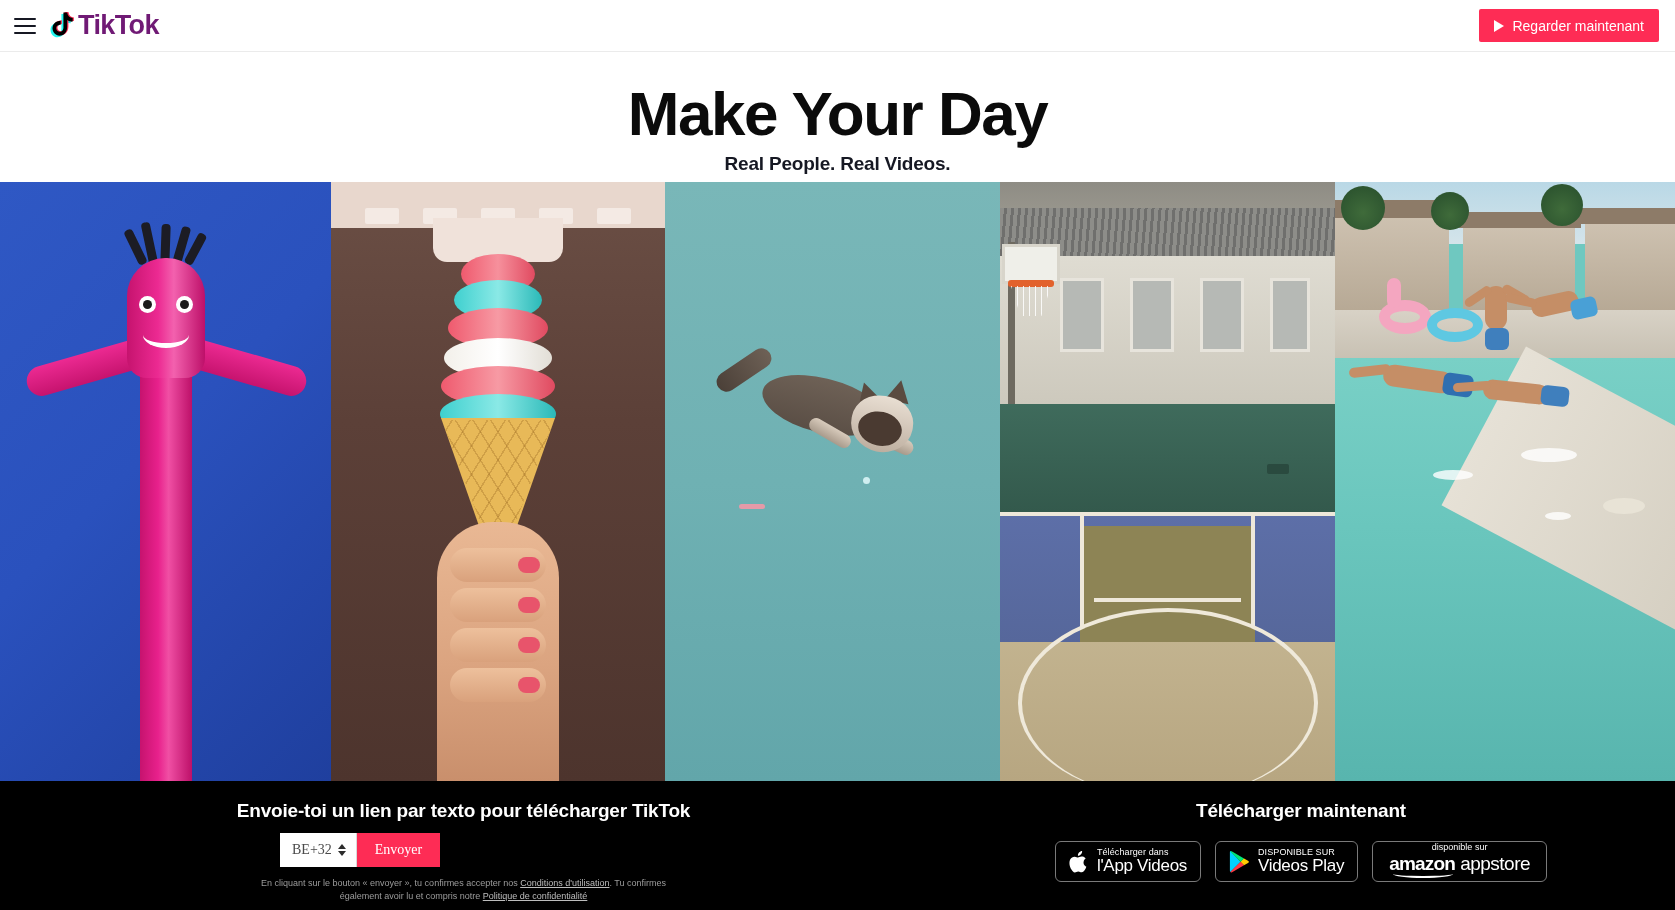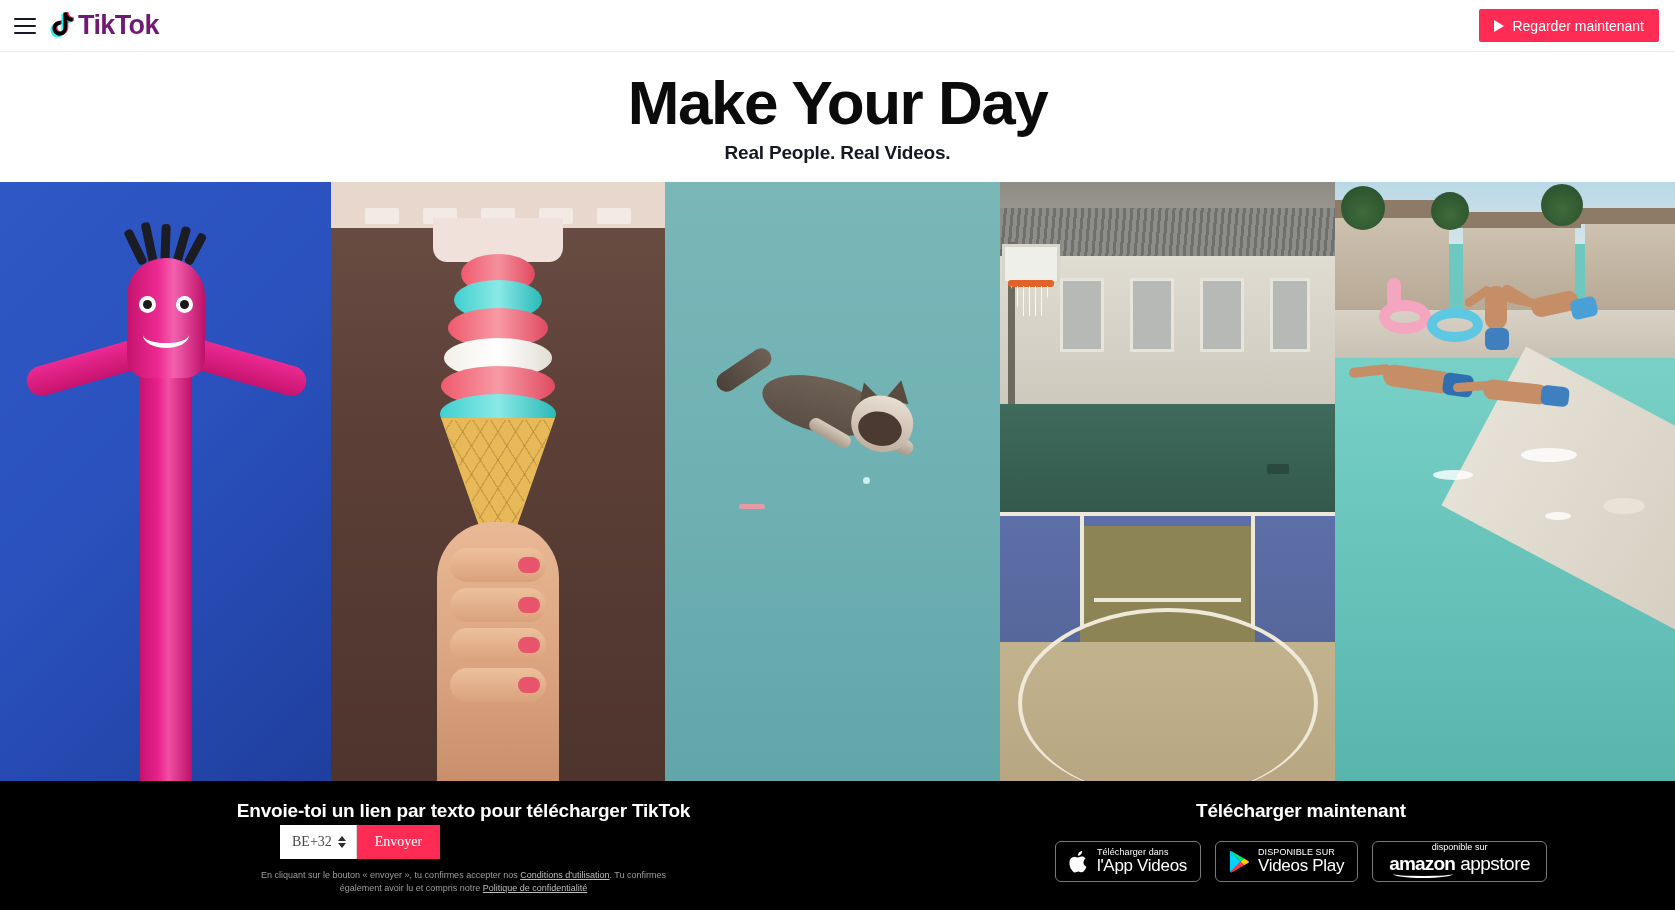--- a/index.html
+++ b/index.html
@@ -49,21 +49,21 @@
   }
   .play-tri {
     width: 0; height: 0;
     border-left: 10px solid #fff;
     border-top: 6px solid transparent;
     border-bottom: 6px solid transparent;
   }
 
   
   .hero {
-    position: absolute; top: 52px; left: 0;
+    position: absolute; top: 63px; left: 0;
     width: 1675px; height: 130px;
     display: flex; flex-direction: column;
     align-items: center; justify-content: center;
     background: #fff;
   }
   .hero-title {
     font-size: 62px; font-weight: 700; color: #0b0b0b;
     letter-spacing: -1.5px; line-height: 1.05;
   }
   .hero-sub {
@@ -258,21 +258,21 @@
   .f-left {
     position: absolute; left: 0; top: 0; width: 927px; height: 100%;
     display: flex; flex-direction: column; align-items: center;
   }
   .f-title {
     color: #fff; font-size: 19px; font-weight: 700;
     margin-top: 19px; letter-spacing: -0.2px;
   }
   .sms-form {
     display: flex; align-items: stretch; height: 34px;
-    margin-top: 3px; width: 367px;
+    margin-top: 11px; width: 367px;
   }
   .cc-box {
     display: flex; align-items: center; gap: 6px;
     background: #fff; padding: 0 10px 0 12px;
     border-right: 1px solid #d9d9d9;
     cursor: pointer;
   }
   .cc-label { font-size: 14px; color: #4a4a4a; font-family: "Liberation Serif", serif; }
   .cc-arrows { display: flex; flex-direction: column; gap: 2px; }
   .cc-arrows i {

